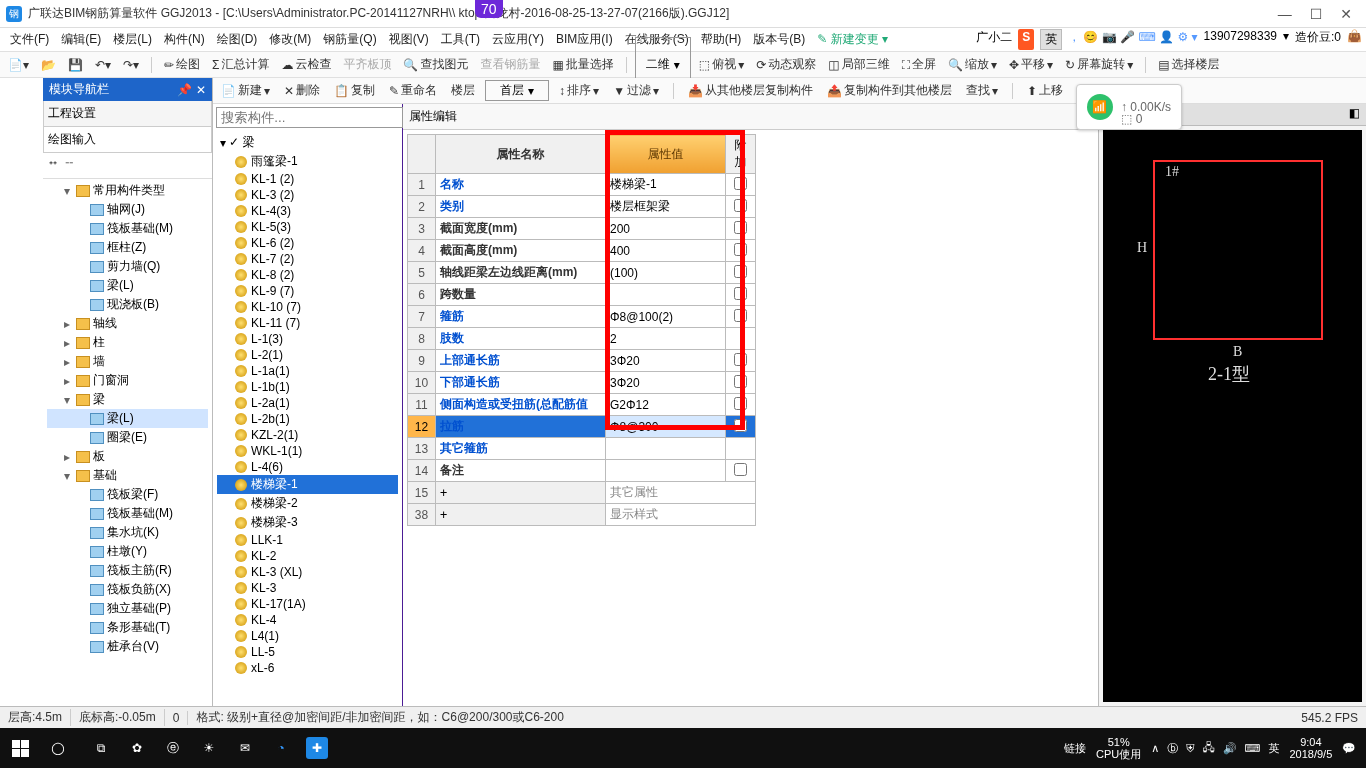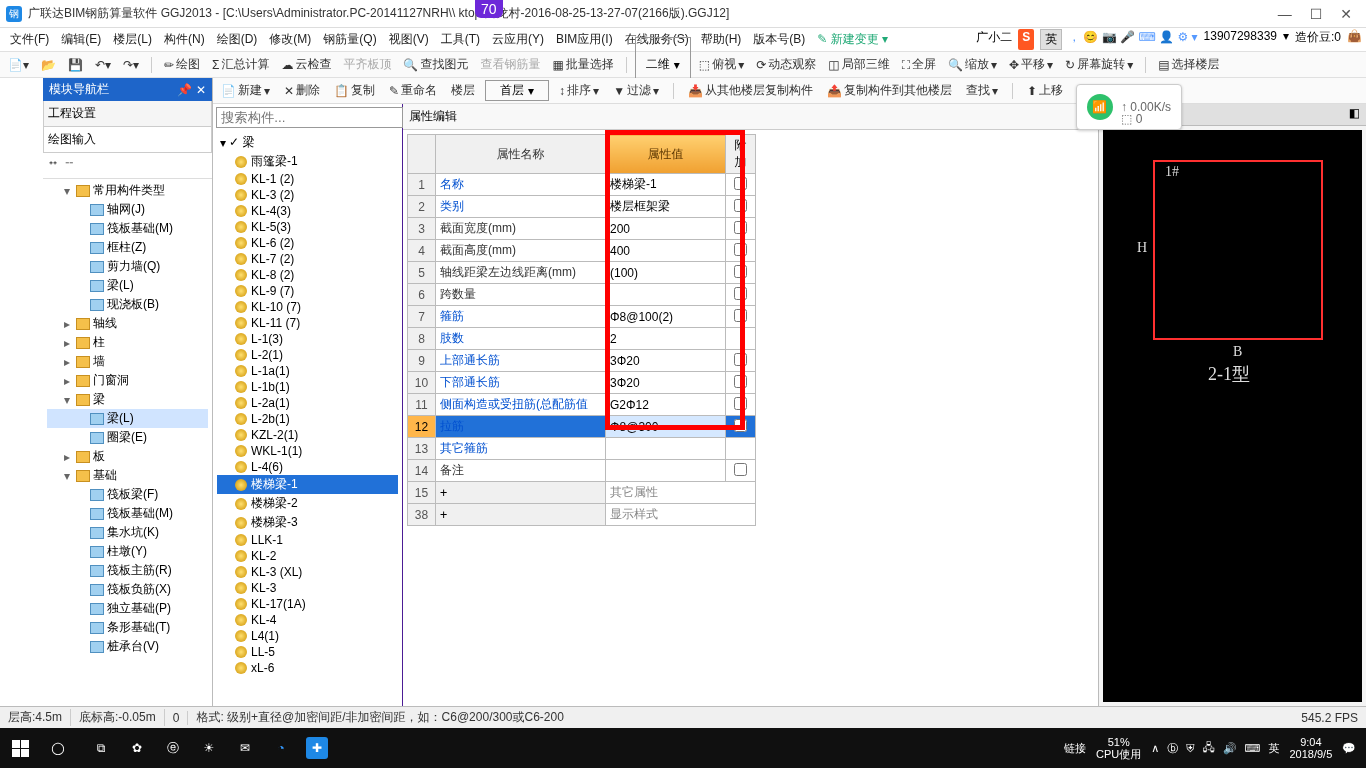--- a/index.html
+++ b/index.html
@@ -58,21 +58,21 @@
 
 .prop-area { flex:1; display:flex; flex-direction:column; }
 .prop-toolbar { height:26px; display:flex; align-items:center; padding:0 4px; gap:6px; border-bottom:1px solid #ddd; background:#fafafa; flex-wrap:wrap; overflow:hidden; }
 .prop-title { padding:4px 6px; border-bottom:1px solid #ccc; background:#f8f8f8; }
 .grid-wrap { position:relative; padding:4px; }
 table.pg { border-collapse:collapse; }
 table.pg th, table.pg td { border:1px solid #bbb; padding:2px 4px; height:19px; font-size:12px; text-align:left; }
 table.pg th { background:#f0f0f0; font-weight:normal; text-align:center; }
 table.pg th.val-hdr { background:linear-gradient(#ffd070,#f0a030); color:#5a3500; }
 table.pg .rownum { background:#f0f0f0; text-align:center; width:28px; color:#555; }
-table.pg .name-cell { width:170px; color:#333; }
+table.pg .name-cell { width:170px; color:#333;font-weight:bold; }
 table.pg .name-cell.link { color:#0050d0; }
 table.pg .val-cell { width:120px; }
 table.pg .chk-cell { width:30px; text-align:center; }
 tr.selrow td { background:#2171d8; color:#fff; }
 tr.selrow td.val-cell { background:#d5e8ff; color:#000; }
 tr.selrow .rownum { background:#ffb64a; color:#000; }
 .red-box { position:absolute; border:5px solid #ff0000; pointer-events:none; }
 .exp-plus { background:#f0f0f0; text-align:center; font-family:monospace; }
 
 

